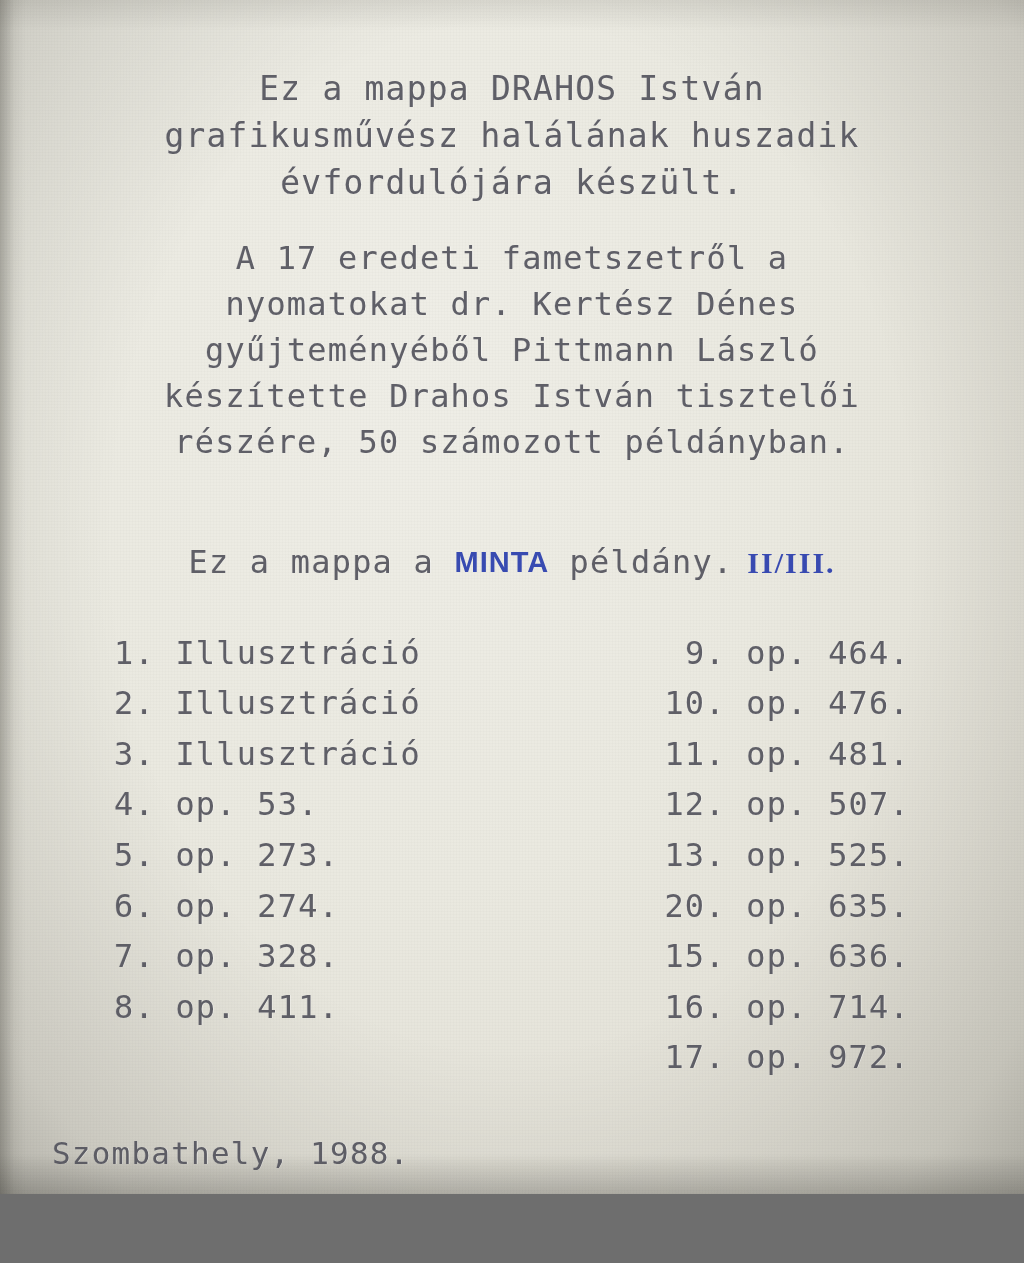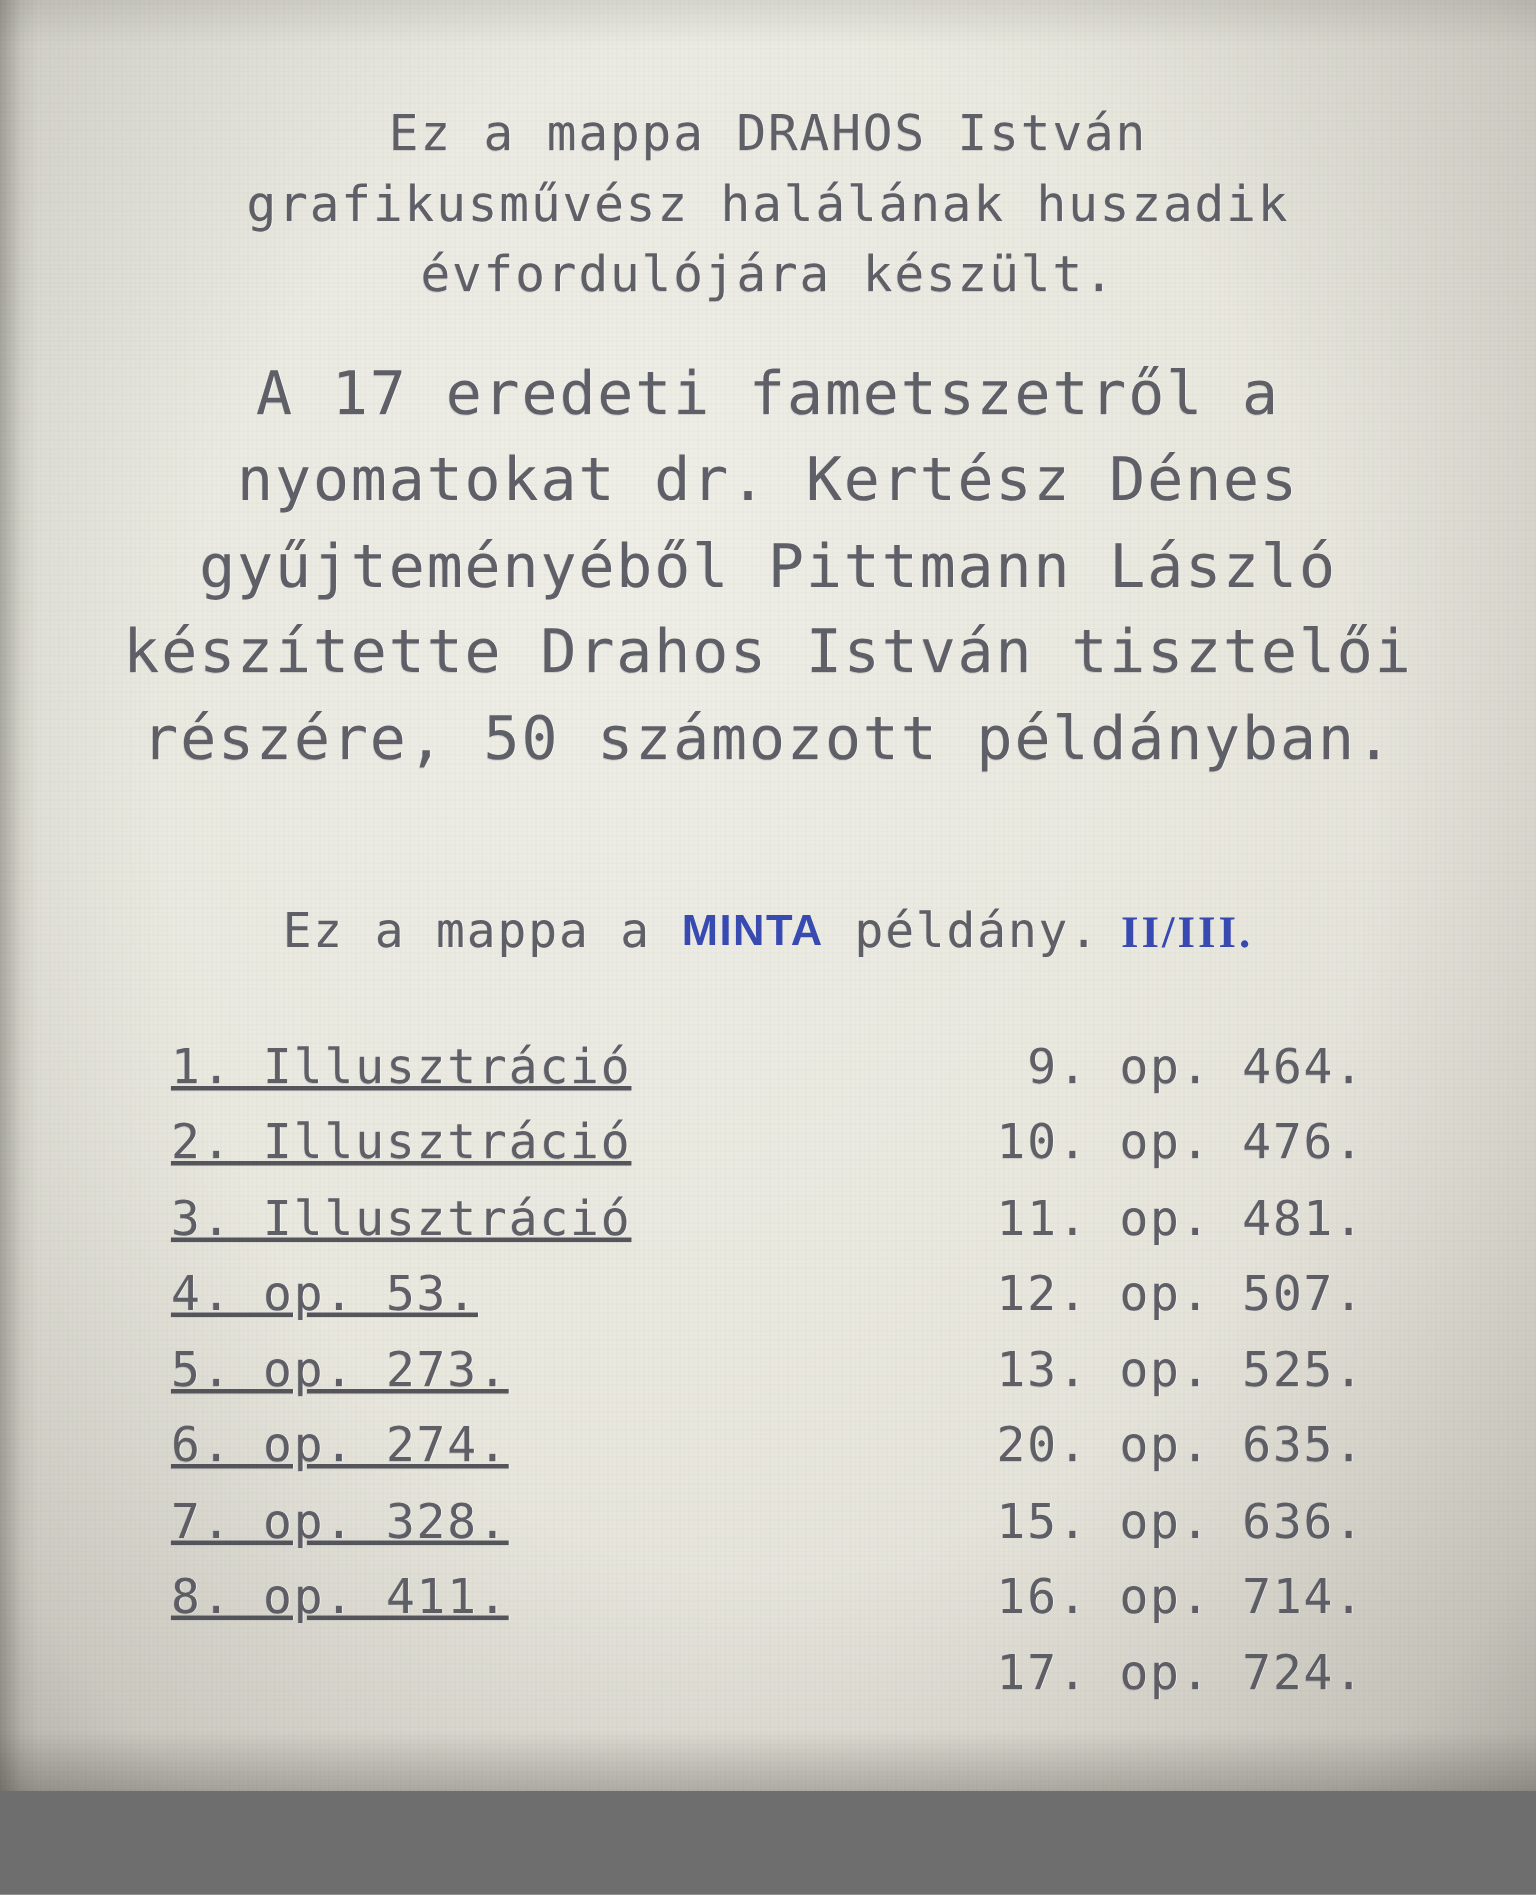--- a/index.html
+++ b/index.html
@@ -72,21 +72,21 @@
     opacity: 0.93;
   }
 
   .para {
     font-size: 33px;
     line-height: 1.42;
     text-align: center;
     margin: 0 0 6px 0;
   }
   .para-1 { margin-top: 10px; }
-  .para-2 { margin-top: 28px; font-size: 40px; line-height: 1.44; }
+  .para-2 { margin-top: 28px; font-size: 32px; line-height: 1.44; }
   .para-3 { margin-top: 30px; font-size: 32px; }
 
   .minta {
     font-family: "Liberation Sans", sans-serif;
     font-weight: 700;
     color: #2b3fae;
     letter-spacing: 1px;
     font-size: 29px;
     text-shadow: none;
     opacity: 1;
@@ -108,21 +108,21 @@
   .columns {
     display: flex;
     justify-content: center;
     gap: 96px;
     margin-top: 42px;
   }
   .col {
     display: flex;
     flex-direction: column;
   }
-  .col-left { width: 370px; text-decoration: underline; }
+  .col-left { width: 370px; }
   .col-right { width: 330px; text-align: right; }
   .item {
     font-size: 32px;
     line-height: 1.58;
     white-space: pre;
   }
 
   .colophon {
     margin-top: 52px;
     text-align: left;
@@ -166,21 +166,21 @@
       </div>
       <div class="col col-right">
         <div class="tw item">9. op. 464.</div>
         <div class="tw item">10. op. 476.</div>
         <div class="tw item">11. op. 481.</div>
         <div class="tw item">12. op. 507.</div>
         <div class="tw item">13. op. 525.</div>
         <div class="tw item">20. op. 635.</div>
         <div class="tw item">15. op. 636.</div>
         <div class="tw item">16. op. 714.</div>
-        <div class="tw item">17. op. 724.</div>
+        <div class="tw item">17. op. 972.</div>
       </div>
     </div>
 
     <div class="tw colophon">Szombathely, 1988.</div>
   </div>
 
   <div class="grain"></div>
   <div class="vignette"></div>
 </div>
 

